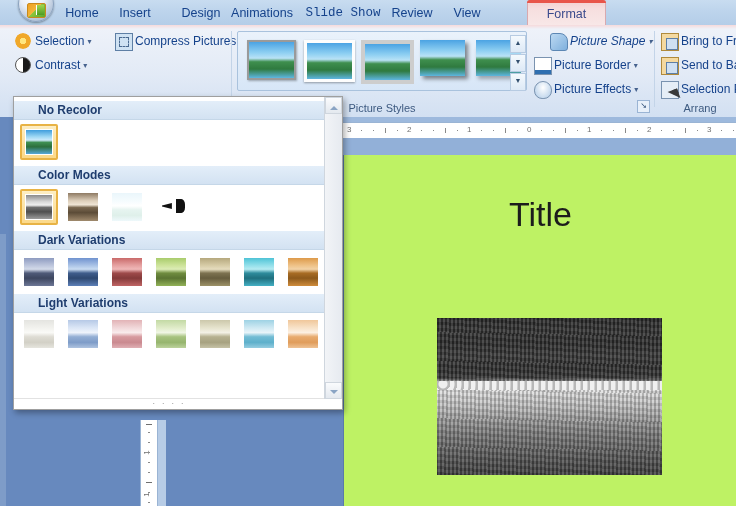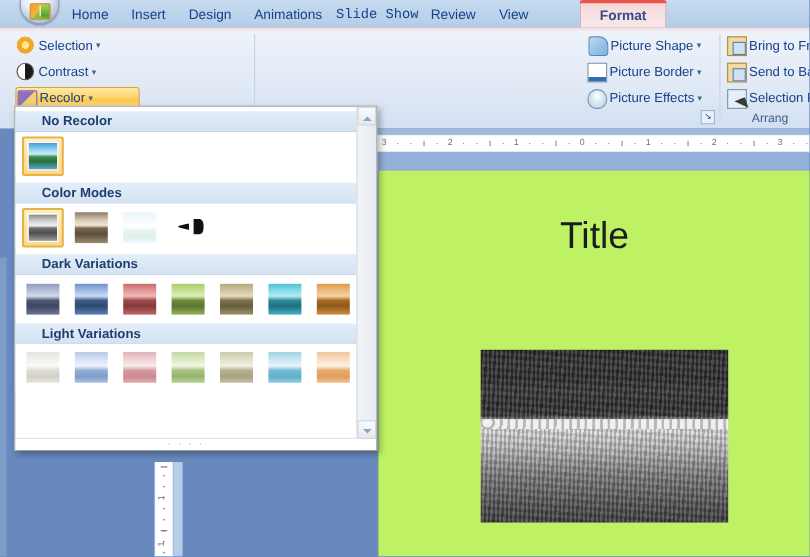--- a/index.html
+++ b/index.html
@@ -35,21 +35,20 @@
   .tab{
     position:absolute;top:0;height:25px;line-height:26px;
     font-size:12.5px;color:#15428b;text-align:center;cursor:default;
     white-space:nowrap;
   }
   .tab.active{
     background:linear-gradient(to bottom,#f3d0d0 0%,#f6dede 30%,#f8e8e8 100%);
     border:1px solid #d9a9ae;border-bottom:none;border-radius:3px 3px 0 0;
     box-shadow:inset 0 1px 0 #fff;
     color:#3a4a8c;
-    font-weight:bold;
   }
   .tab.active:before{
     content:"";position:absolute;left:-1px;top:-1px;right:-1px;height:3px;
     background:#e8554a;border-radius:3px 3px 0 0;
   }
   
   #ribbon{
     position:absolute;left:0;top:25px;width:736px;height:92px;
     background:linear-gradient(to bottom,#f6dadb 0%,#eef2f9 4px,#e2eaf6 55%,#d2e0f2 100%);
     border-bottom:1px solid #9ab4d4;
@@ -191,50 +190,65 @@
 </head>
 <body>
 
 <div id="tabbar">
   <div id="orb">
     <div class="orbicon"></div>
   </div>
   <div id="tabs-host">
       <div class="tab" style="left: 56px; width: 52px;">Home</div>
       <div class="tab" style="left: 110px; width: 50px;">Insert</div>
-      <div class="tab" style="left: 163px; width: 56px;">Design</div>
+      <div class="tab" style="left: 173px; width: 56px;">Design</div>
       <div class="tab" style="left: 222px; width: 80px;">Animations</div>
       <div class="tab" style="left: 305px; width: 76px; font-family: Liberation Mono, monospace;">Slide Show</div>
       <div class="tab" style="left: 384px; width: 56px;">Review</div>
       <div class="tab" style="left: 444px; width: 46px;">View</div>
       <div class="tab active" style="left: 527px; width: 77px;">Format</div>
     </div>
 </div>
 
 <div id="ribbon">
 
   <div class="grp" id="grp-adjust" style="left:14px;width:215px;">
     <div class="btn" id="b-brightness" style="left:0;top:4px;">
       <span class="ico ic-bright"></span>
       <span>Selection</span><span class="caret">▾</span>
     </div>
     <div class="btn" id="b-contrast" style="left:0;top:28px;">
       <span class="ico ic-contrast"></span>
       <span>Contrast</span><span class="caret">▾</span>
     </div>
-    <div class="btn active" id="b-recolor" style="left:0;top:52px;width:90px;">
-      <span class="ico ic-recolor"></span>
-      <span>Recolor</span><span class="caret">▾</span>
+    <div class="btn" id="b-compress" style="left:100px;top:4px;">
+      <span class="ico ic-compress"></span>
+      <span>Compress Pictures</span>
     </div>
   </div>
   <div class="grp-sep" style="left:231px;"></div>
 
+  <div class="grp" id="grp-styles" style="left:237px;width:290px;">
+    <div id="gallery" style="left:0;top:4px;">
+      <div class="thumb f1" style="left:9px;"></div>
+      <div class="thumb f2" style="left:66px;"></div>
+      <div class="thumb f3" style="left:123px;"></div>
+      <div class="thumb f4" style="left:182px;"></div>
+      <div class="thumb f5" style="left:238px;"></div>
+      <div class="galbtns">
+        <div class="galbtn">▲</div>
+        <div class="galbtn">▼</div>
+        <div class="galbtn">▼</div>
+      </div>
+    </div>
+    <div class="grp-label">Picture Styles</div>
+  </div>
 
   <div class="grp" id="grp-shape" style="left:533px;width:120px;">
-    <div class="btn" style="left:1px;top:4px;">
+    <div class="btn" style="left:16px;top:4px;font-style:italic;">
       <span class="ico ic-shape"></span>
       <span>Picture Shape</span><span class="caret">▾</span>
     </div>
     <div class="btn" style="left:0;top:28px;">
       <span class="ico ic-border"></span>
       <span>Picture Border</span><span class="caret">▾</span>
     </div>
     <div class="btn" style="left:0;top:52px;">
       <span class="ico ic-effects"></span>
       <span>Picture Effects</span><span class="caret">▾</span>

